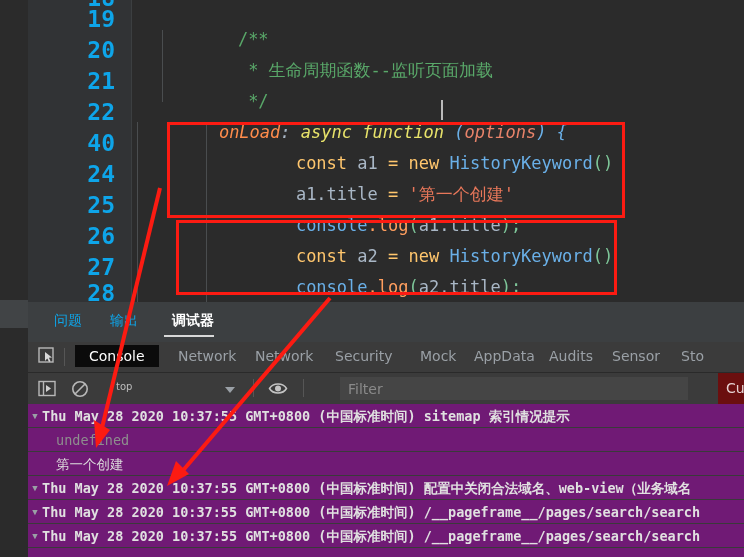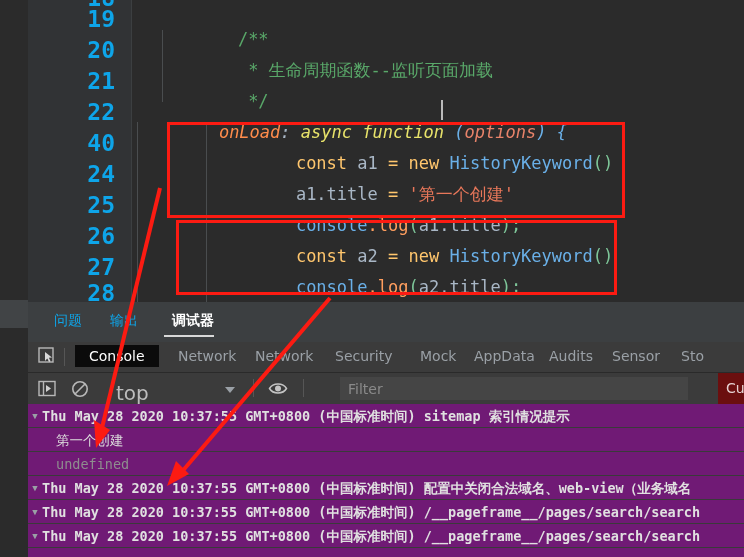--- a/index.html
+++ b/index.html
@@ -181,21 +181,21 @@
     position: absolute;
     left: 0; top: 31px;
     width: 716px; height: 31px;
     background: #3b3b3b;
     border-bottom: 1px solid #2a2a2a;
   }
   .tb-icon { position: absolute; top: 7px; }
   .ctx-label {
     position: absolute;
     left: 88px; top: 8px;
-    font-size: 20px;
+    font-size: 10px;
     color: #bdbdbd;
   }
   .ctx-caret {
     position: absolute;
     left: 197px; top: 14px;
     width: 0; height: 0;
     border-left: 5px solid transparent;
     border-right: 5px solid transparent;
     border-top: 6px solid #9aa0a6;
   }
@@ -409,26 +409,26 @@
 
         <span class="custom-btn">Custom</span>
       </div>
 
       <div class="console-list">
 
         <div class="crow bold">
           <span class="tri">▼</span><span class="crow-text">Thu May 28 2020 10:37:55 GMT+0800 (中国标准时间) sitemap 索引情况提示</span>
         </div>
 
+        <div class="crow undef">
+          <span class="crow-text">undefined</span>
+        </div>
+
         <div class="crow indent">
           <span class="crow-text">第一个创建</span>
-        </div>
-
-        <div class="crow undef">
-          <span class="crow-text">undefined</span>
         </div>
 
         <div class="crow bold">
           <span class="tri">▼</span><span class="crow-text">Thu May 28 2020 10:37:55 GMT+0800 (中国标准时间) 配置中关闭合法域名、web-view（业务域名</span>
         </div>
 
         <div class="crow bold">
           <span class="tri">▼</span><span class="crow-text">Thu May 28 2020 10:37:55 GMT+0800 (中国标准时间) /__pageframe__/pages/search/search</span>
         </div>
 

